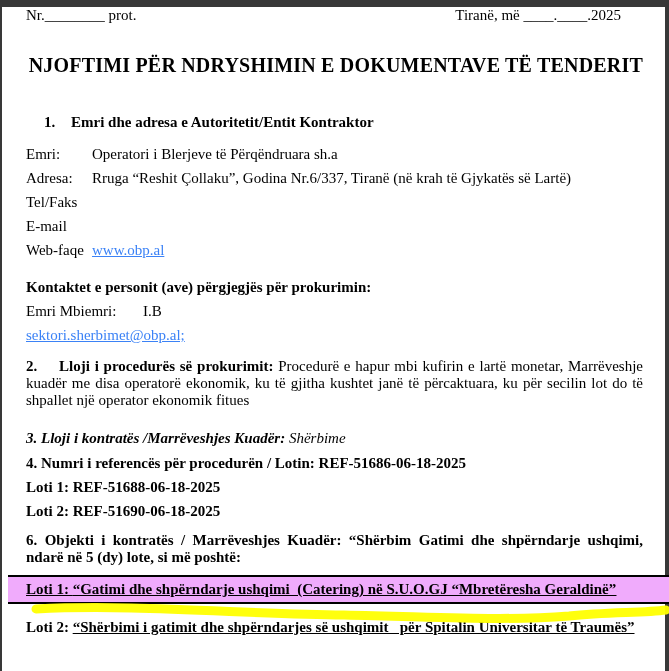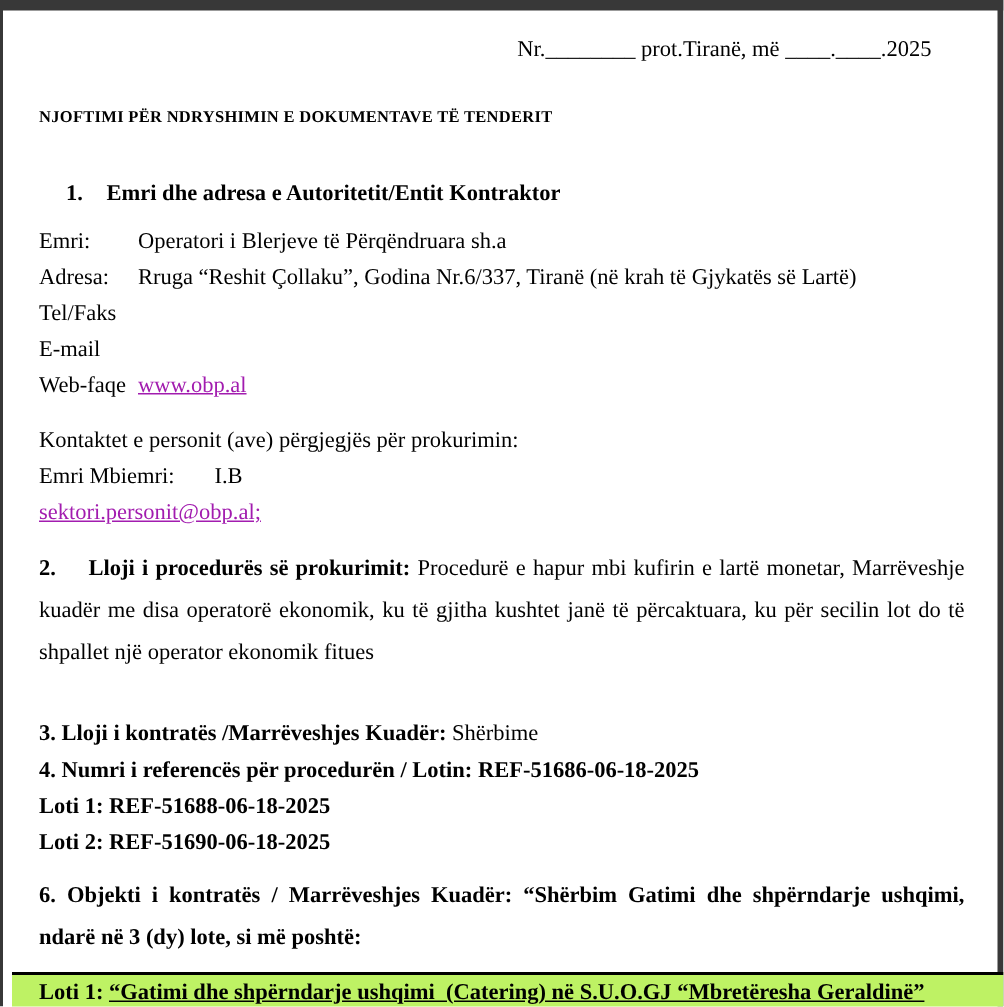--- a/index.html
+++ b/index.html
@@ -4,41 +4,41 @@
 <style>
   html,body{margin:0;padding:0;}
   body{
     width:669px;height:671px;overflow:hidden;background:#ffffff;position:relative;
     font-family:"Liberation Serif","DejaVu Serif",serif;color:#000;
   }
   .topbar{position:absolute;left:0;top:0;width:669px;height:7px;background:#383838;}
   .edge-left{position:absolute;left:0;top:0;width:2px;height:671px;background:#383838;}
   .edge-right{position:absolute;right:0;top:0;width:4px;height:671px;background:#383838;}
   .content{position:absolute;left:0;top:7px;width:669px;padding:0 26px;box-sizing:border-box;font-size:15px;}
-  .hdr-row{display:flex;justify-content:flex-end;margin-top:18px;padding-right:22px;}
-  .title{margin-top:30px;text-align:left;font-weight:bold;font-size:11px;letter-spacing:.2px;}
+  .hdr-row{display:flex;justify-content:space-between;margin-top:0;padding-right:22px;}
+  .title{margin-top:30px;text-align:right;font-weight:bold;font-size:20px;letter-spacing:.2px;}
   .s1-head{margin-top:37px;padding-left:18px;font-weight:bold;}
   .s1-num{display:inline-block;width:27px;}
   .kv-block{margin-top:11px;}
   .kv-row{line-height:24px;display:flex;}
   .kv-label{width:66px;flex:none;}
   .kv-label-wide{width:117px;flex:none;}
-  .link{color:#a21caf;text-decoration:underline;cursor:pointer;}
+  .link{color:#3b82f6;text-decoration:underline;cursor:pointer;}
   .bold{font-weight:bold;}
-  .kontakt-head{margin-top:13px;font-weight:normal;line-height:24px;}
-  .para{ text-align:justify;line-height:28px;}
+  .kontakt-head{margin-top:13px;font-weight:bold;line-height:24px;}
+  .para{ text-align:justify;line-height:17px;}
   .p2{margin-top:11px;}
   .p2-num{display:inline-block;width:33px;font-weight:bold;}
-  .s3{margin-top:28px;line-height:24px;}
+  .s3{margin-top:17px;line-height:24px;font-style:italic;}
   .s4{margin-top:1px;line-height:24px;font-weight:bold;}
   .s6{margin-top:9px;font-weight:bold;}
   .lot1-row{
     position:relative;margin-top:9px;margin-left:-18px;margin-right:-26px;
-    background:#bef264;border-top:2.5px solid #000;border-bottom:2.5px solid #000;
-    padding:2px 0 2px 18px;font-weight:bold;line-height:21px;
+    background:#f0abfc;border-top:2.5px solid #000;border-bottom:2.5px solid #000;
+    padding:2px 0 2px 18px;font-weight:bold;line-height:21px;text-decoration:underline;
   }
   .lot1-wave{position:absolute;left:6px;top:100%;width:655px;height:22px;pointer-events:none;}
   .underline{text-decoration:underline;}
   .prewrap{white-space:pre-wrap;}
   .lot2{margin-top:15px;font-weight:bold;}
 </style>
 </head>
 <body>
 
 <div class="topbar"></div>
@@ -79,38 +79,38 @@
       <span class="link">www.obp.al</span>
     </div>
   </div>
 
   <div class="kontakt-head">Kontaktet e personit (ave) përgjegjës për prokurimin:</div>
   <div class="kv-row">
     <span class="kv-label-wide">Emri Mbiemri:</span>
     <span>I.B</span>
   </div>
   <div class="kv-row">
-    <span class="link">sektori.personit@obp.al;</span>
+    <span class="link">sektori.sherbimet@obp.al;</span>
   </div>
 
   <div class="para p2">
     <span class="p2-num">2.</span><span class="bold">Lloji i procedurës së prokurimit:</span><span class="prewrap"> Procedurë e hapur mbi kufirin e lartë monetar, Marrëveshje kuadër me disa operatorë ekonomik, ku të gjitha kushtet janë të përcaktuara, ku për secilin lot do të shpallet një operator ekonomik fitues</span>
   </div>
 
   <div class="s3">
     <span class="bold">3. Lloji i kontratës /Marrëveshjes Kuadër:</span><span class="prewrap"> Shërbime</span>
   </div>
 
   <div class="s4">
     <div>4. Numri i referencës për procedurën / Lotin: REF-51686-06-18-2025</div>
     <div>Loti 1: REF-51688-06-18-2025</div>
     <div>Loti 2: REF-51690-06-18-2025</div>
   </div>
 
-  <div class="para s6">6. Objekti i kontratës / Marrëveshjes Kuadër: “Shërbim Gatimi dhe shpërndarje ushqimi, ndarë në 3 (dy) lote, si më poshtë:</div>
+  <div class="para s6">6. Objekti i kontratës / Marrëveshjes Kuadër: “Shërbim Gatimi dhe shpërndarje ushqimi, ndarë në 5 (dy) lote, si më poshtë:</div>
 
   <div class="lot1-row">
     <span>Loti 1: </span><span class="underline prewrap">“Gatimi dhe shpërndarje ushqimi  (Catering) në S.U.O.GJ “Mbretëresha Geraldinë”</span>
     <svg class="lot1-wave" viewBox="0 0 655 22" xmlns="http://www.w3.org/2000/svg">
       <path d="M22,7 C120,2 230,12 330,13 C430,15 490,19 555,14 C595,10 630,11 652,8" fill="none" stroke="#ffff00" stroke-width="9" stroke-linecap="round" opacity="0.95"></path>
     </svg>
   </div>
 
   <div class="para lot2">
     <span>Loti 2: </span><span class="underline prewrap">“Shërbimi i gatimit dhe shpërndarjes së ushqimit   për Spitalin Universitar të Traumës”</span>

